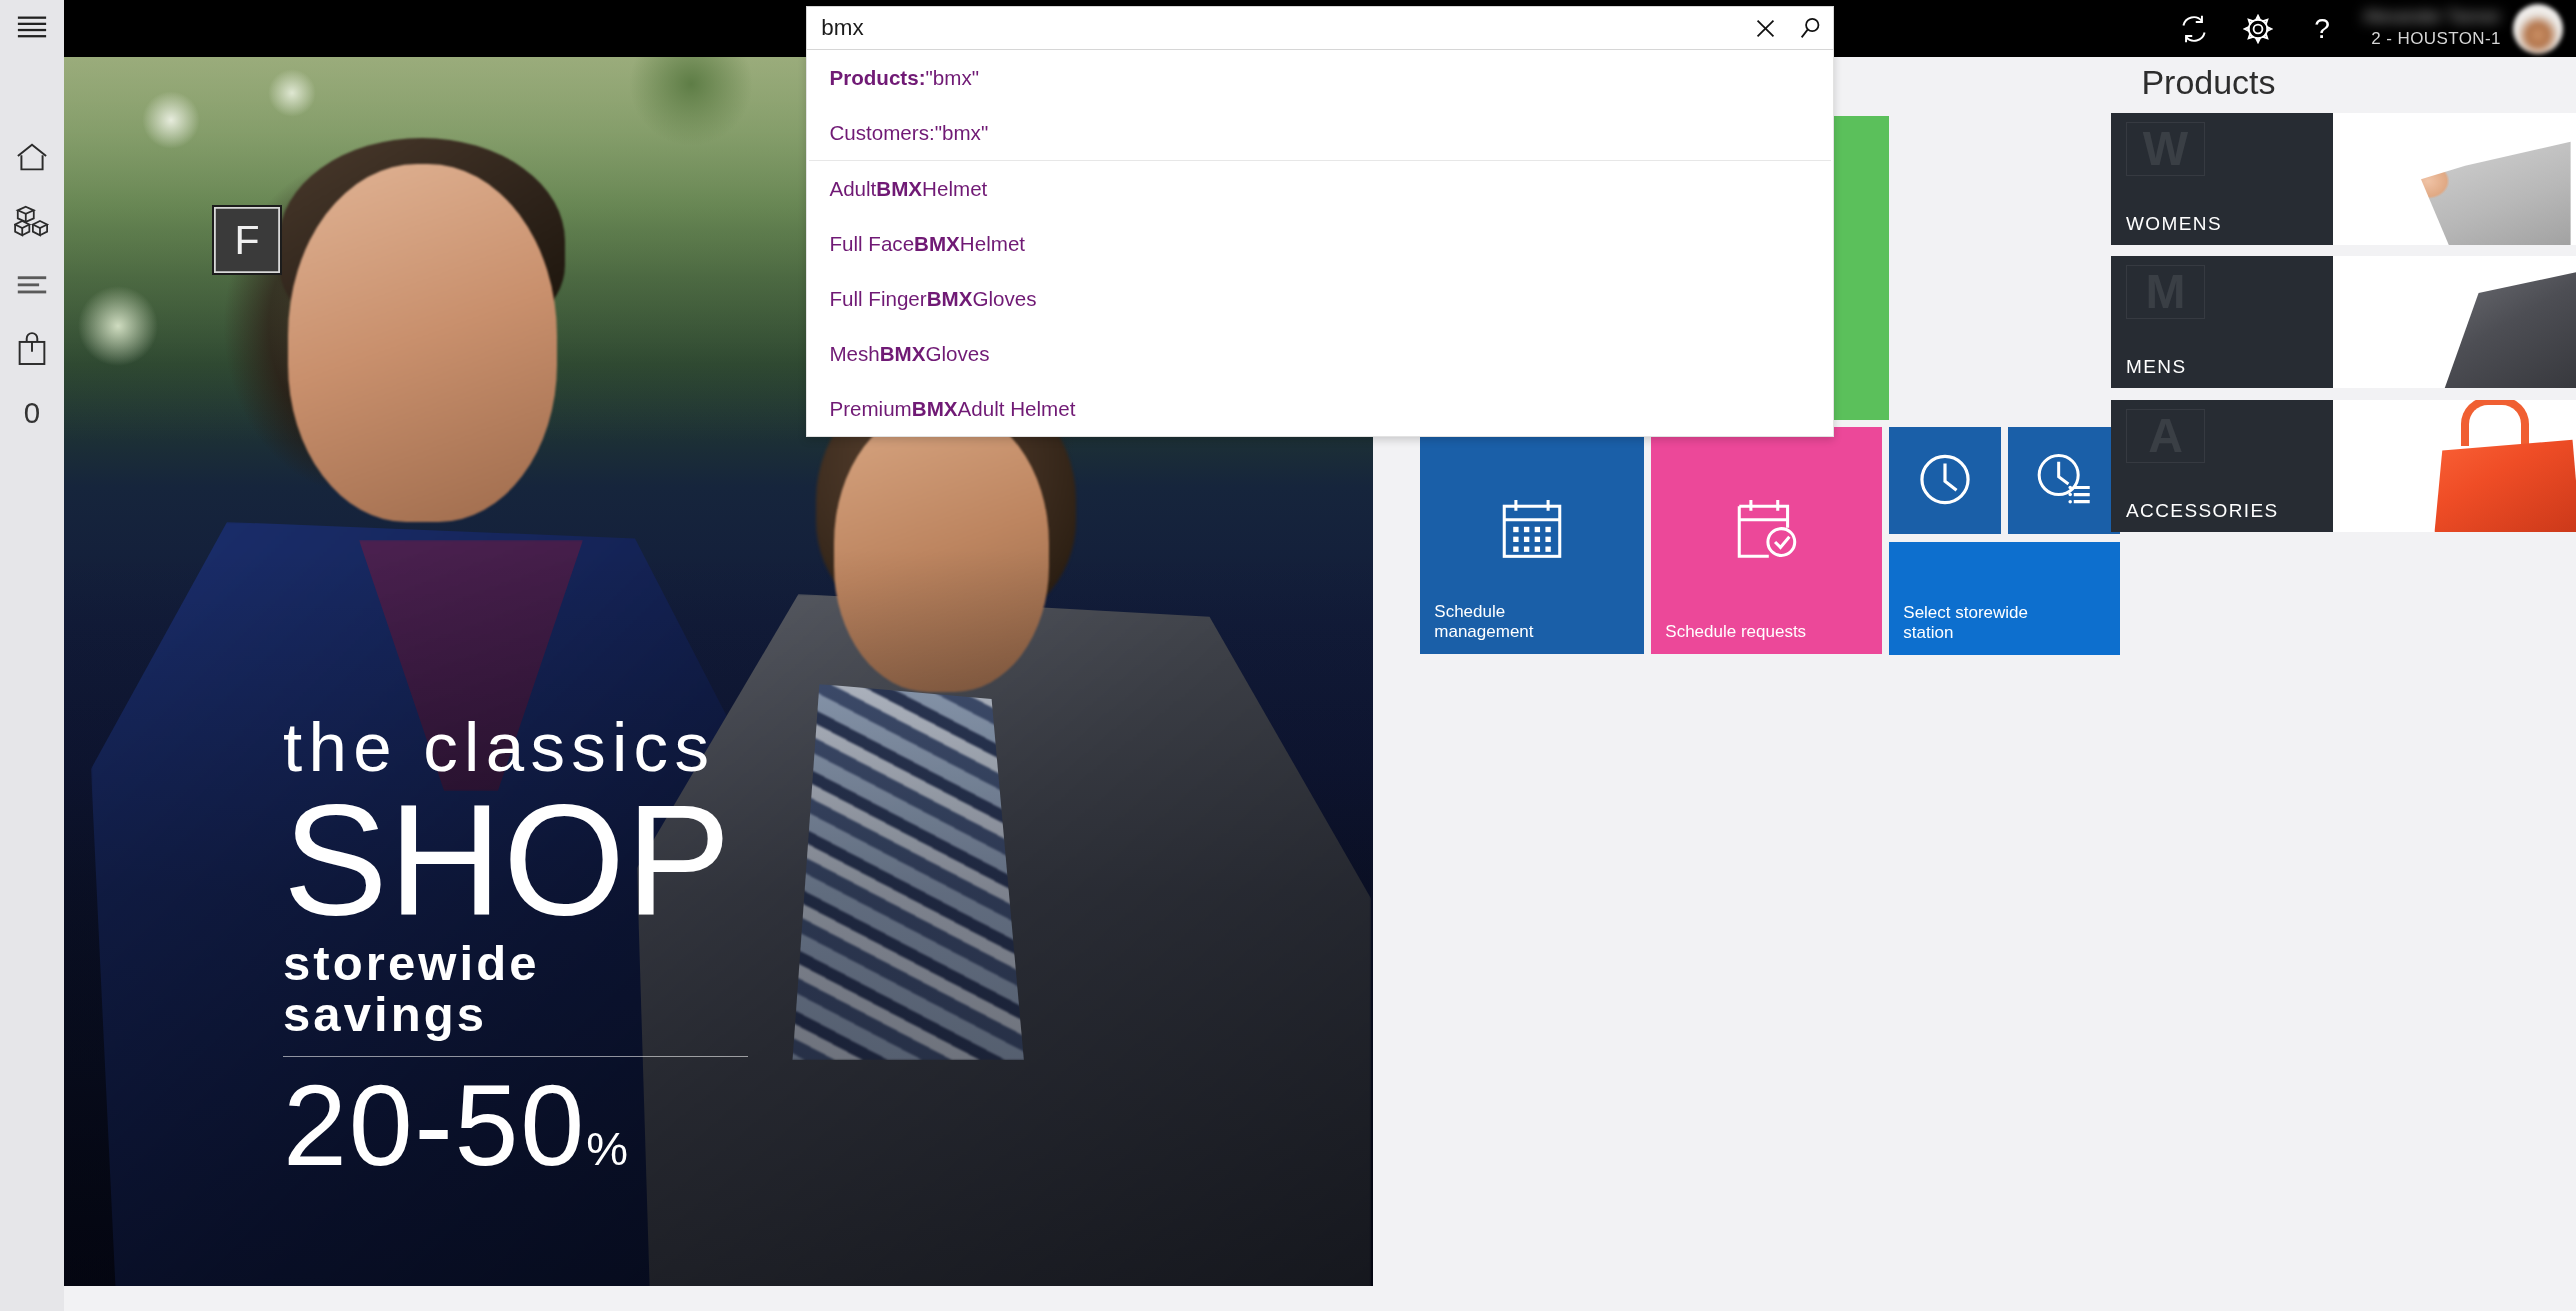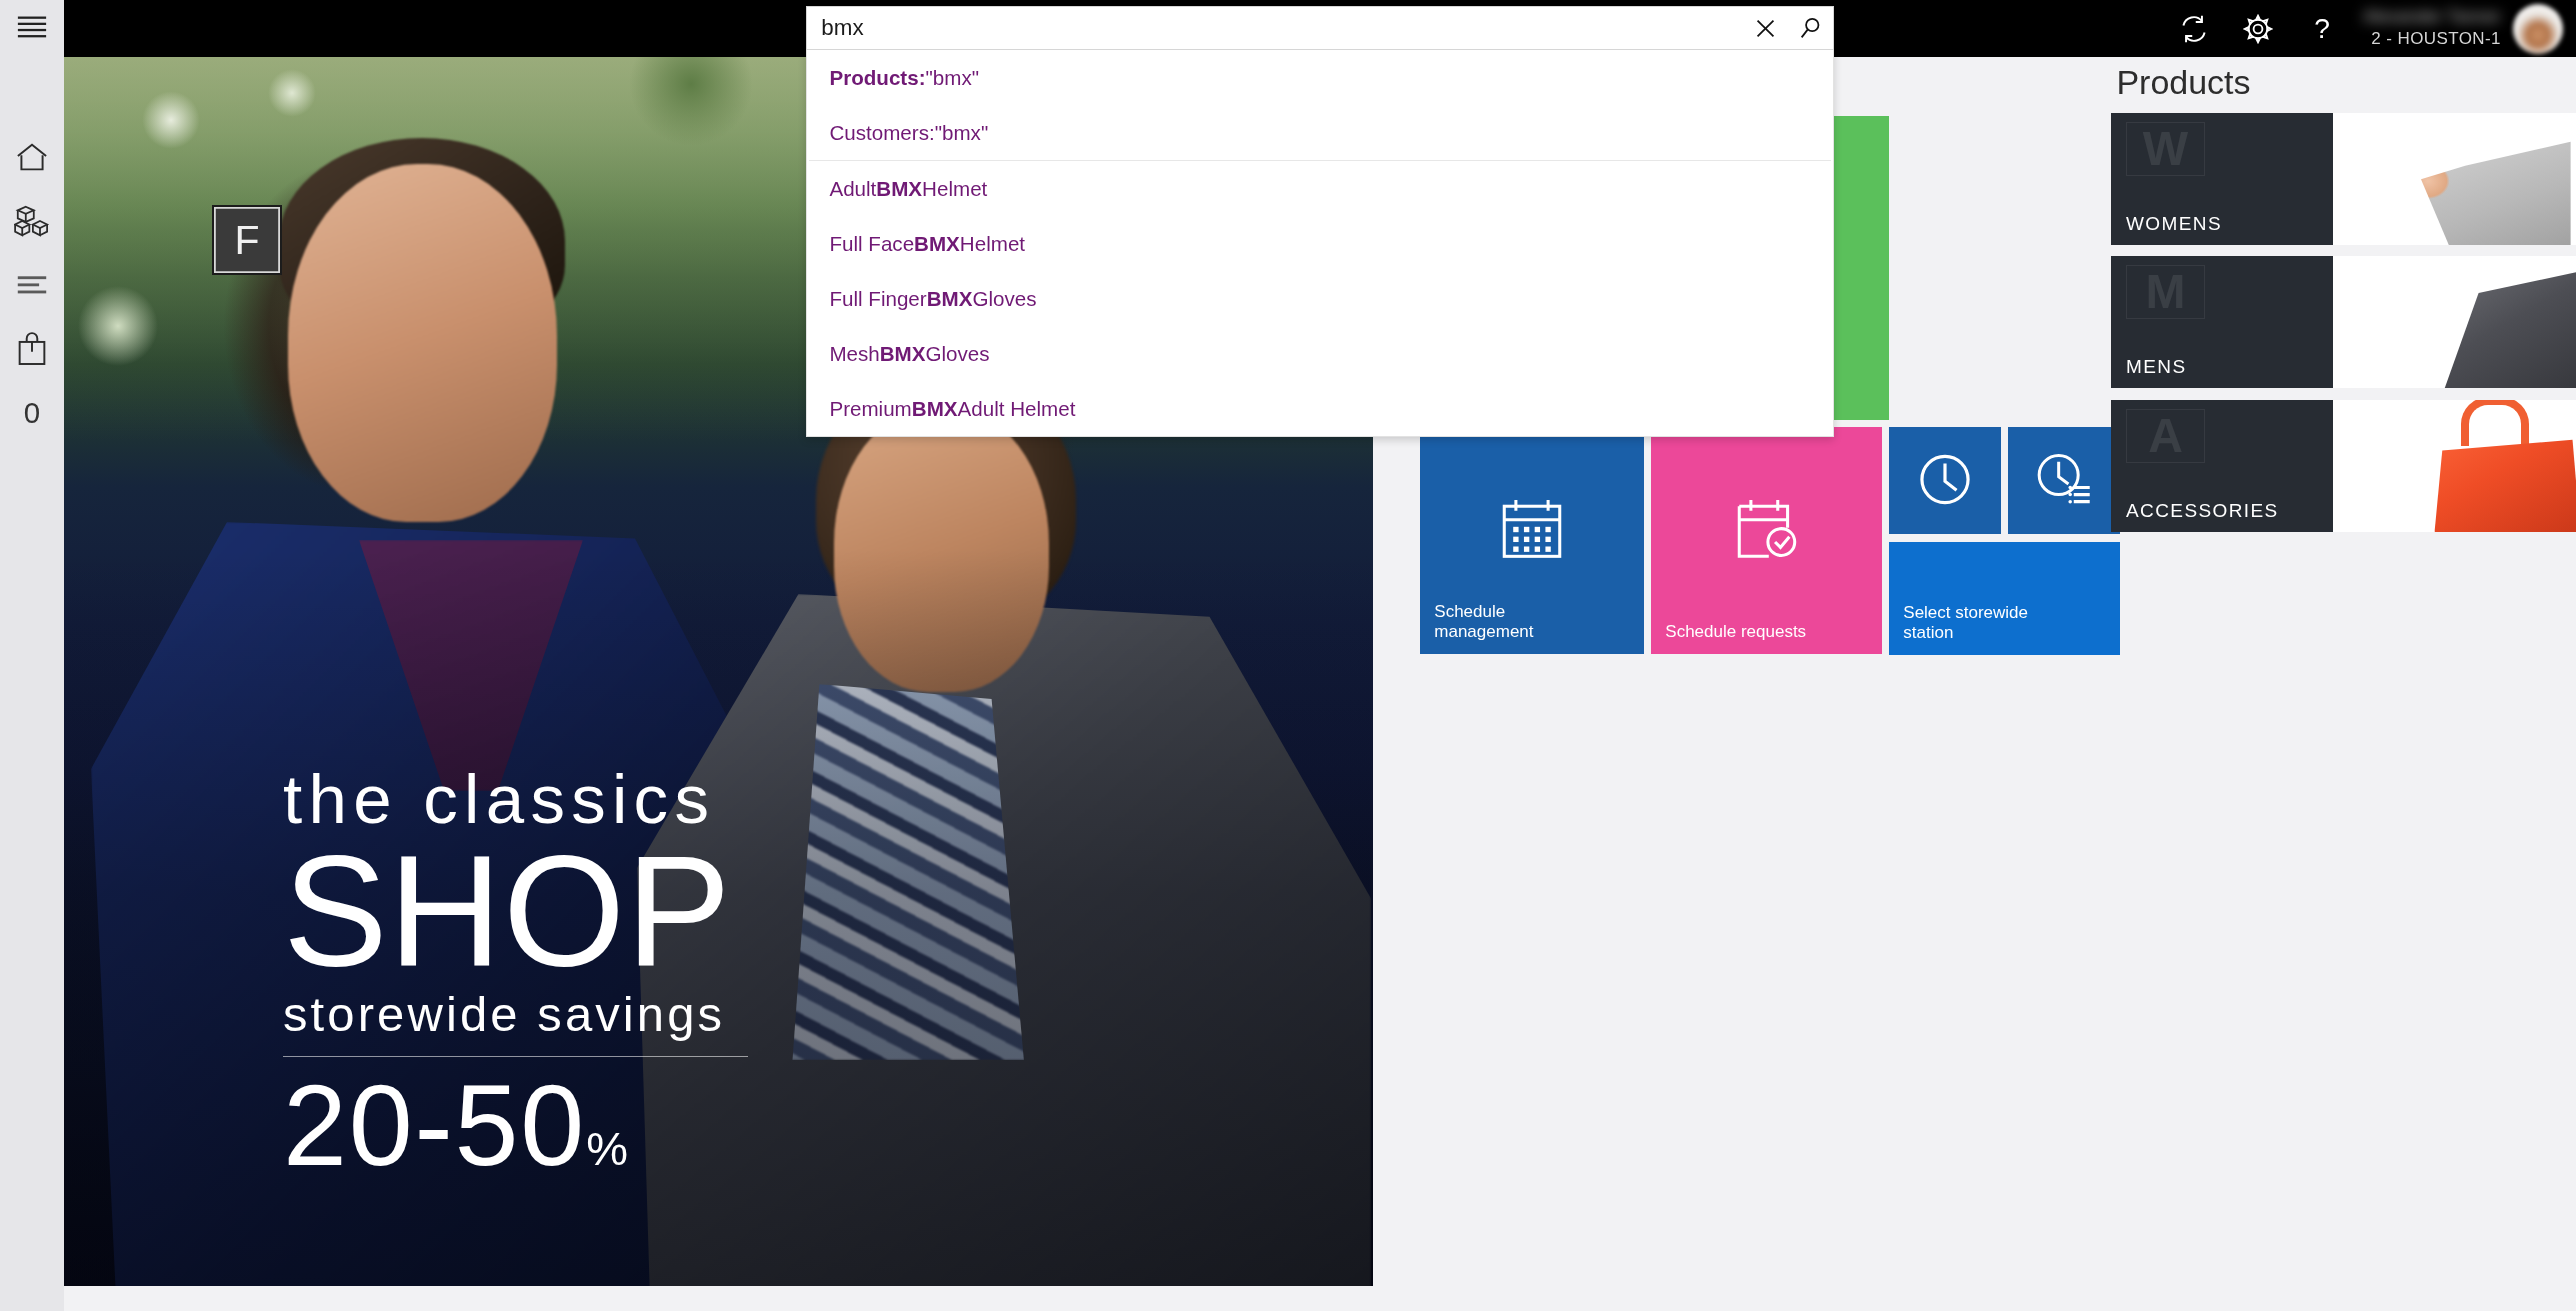--- a/index.html
+++ b/index.html
@@ -215,21 +215,21 @@
     font-family: "Liberation Sans", sans-serif;
   }
 
   #hero-copy {
     position: absolute; left: 219px; bottom: 103px;
     width: 465px; color: #fff;
     font-family: "Liberation Sans", sans-serif; font-weight: 300;
   }
   #hero-l1 { font-size: 157px; line-height: .95; letter-spacing: 0.9px; font-weight: 300; }
   #hero-l2 { font-size: 69px; line-height: 1.05; letter-spacing: 6.3px; margin-top: 9px; font-weight: 300; }
-  #hero-l3 { font-size: 49px; line-height: 1.05; letter-spacing: 3.1px; margin-top: 3.6px; font-weight: 400; }
+  #hero-l3 { font-size: 49px; line-height: 1.05; letter-spacing: 3.1px; margin-top: 3.6px; font-weight: 700; }
   #hero-rule { height: 0.9px; background: rgba(255,255,255,.55); margin: 16px 0 10.7px 0; width: 100%; }
   #hero-l4 { font-size: 115px; line-height: 1; letter-spacing: 1.8px; font-weight: 300; }
   #hero-l4 sup { font-size: 47px; vertical-align: baseline; letter-spacing: 0; }
 
   
   #tiles { position: absolute; left: 1420px; top: 116px; z-index: 10; }
   .tile {
     position: absolute; overflow: hidden; cursor: pointer;
     color: #fff;
   }
@@ -243,21 +243,21 @@
   }
   .tile.icon-only .ticon { top: 50%; }
 
   
   #products {
     position: absolute; left: 2111px; top: 63px;
     width: 465px; z-index: 10;
   }
   #products-title {
     font-size: 34px; color: #2d2d2d; font-weight: 300;
-    padding-left: 5.4px; margin-bottom: 10.7px;
+    padding-left: 5.4px; margin-bottom: 10.7px; margin-left: 25px;
   }
   .prod-row {
     display: flex; height: 132px; margin-bottom: 11.6px;
     background: #fff;
   }
   .prod-tile {
     width: 222px; height: 132px;
     background: #272c33; position: relative; flex: none;
   }
   .prod-letter {

